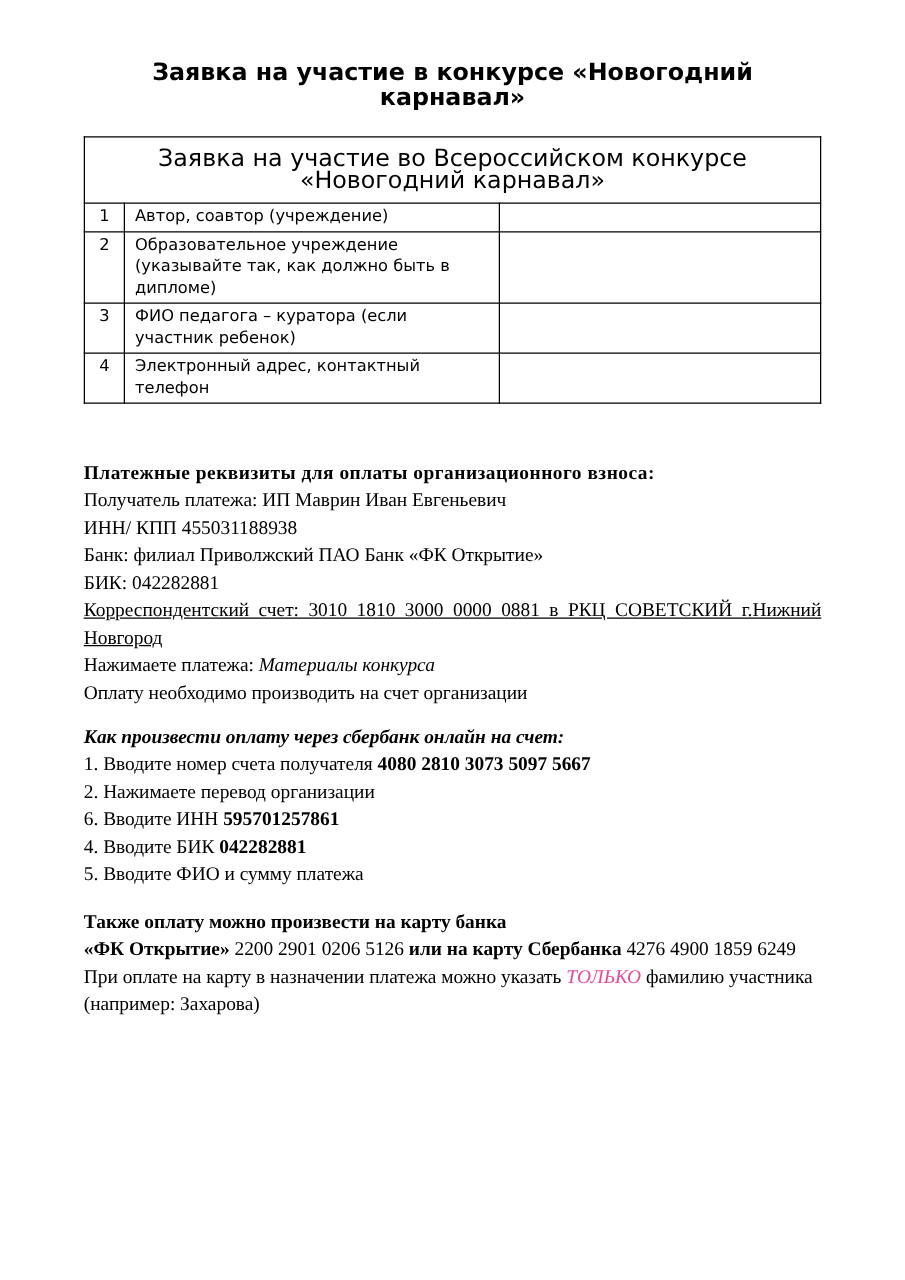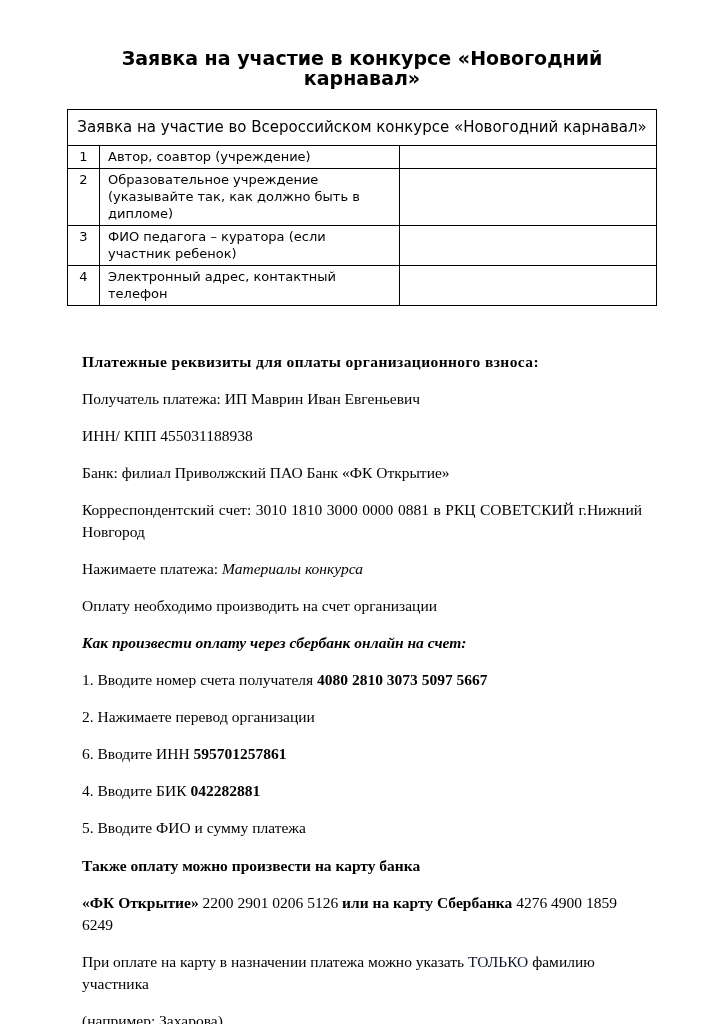--- a/index.html
+++ b/index.html
@@ -38,57 +38,57 @@
     line-height: 17px;
   }
   table.app-table td {
     border: 1px solid #000000;
     vertical-align: top;
     padding: 2px 8px 3px 8px;
   }
   table.app-table td.tbl-header {
     text-align: center;
     padding: 9px 8px;
-    font-size: 15px;
+    font-size: 19px;
   }
   table.app-table td.num-cell {
     text-align: center;
     width: 32px;
     padding-left: 2px;
     padding-right: 2px;
   }
   table.app-table td.label-cell { width: 300px; }
   table.app-table td.value-cell { }
 
   
   .body-text {
     font-family: "Liberation Serif", serif;
     font-size: 15.5px;
     line-height: 22px;
   }
-  .body-text p { margin: 15px; }
+  .body-text p { margin: 0; }
 
   .payment-section { margin-top: 45px; }
   .payment-heading {
     font-weight: bold;
     letter-spacing: 0.4px;
     margin-bottom: 0;
   }
-  .justified { text-align: justify; }
+  .justified { text-align: justify; text-decoration: underline; }
   .italic { font-style: italic; }
   .bold { font-weight: bold; }
 
   .sber-section { margin-top: 13px; }
   .sber-heading {
     font-weight: bold;
     font-style: italic;
   }
 
   .card-section { margin-top: 16px; }
-  .red-text { color: #0f172a; }
+  .red-text { color: #ec4899; font-style: italic; }
 </style>
 </head>
 <body>
 
 <div class="page">
   <div class="content">
 
     <h1 class="doc-title">Заявка на участие в конкурсе «Новогодний карнавал»</h1>
 
     <table class="app-table">
@@ -122,20 +122,21 @@
           <td class="value-cell"></td>
         </tr>
       </tbody>
     </table>
 
     <div class="body-text payment-section">
       <p class="payment-heading">Платежные реквизиты для оплаты организационного взноса:</p>
       <p>Получатель платежа: ИП Маврин Иван Евгеньевич</p>
       <p>ИНН/ КПП 455031188938</p>
       <p>Банк: филиал Приволжский ПАО Банк «ФК Открытие»</p>
+      <p>БИК: 042282881</p>
       <p class="justified">Корреспондентский счет: 3010 1810 3000 0000 0881 в РКЦ СОВЕТСКИЙ г.Нижний Новгород</p>
       <p><span>Нажимаете платежа: </span><span class="italic">Материалы конкурса</span></p>
       <p>Оплату необходимо производить на счет организации</p>
     </div>
 
     <div class="body-text sber-section">
       <p class="sber-heading">Как произвести оплату через сбербанк онлайн на счет:</p>
       <p><span>1. Вводите номер счета получателя  </span><span class="bold">4080 2810 3073 5097 5667</span></p>
       <p><span>2. Нажимаете перевод организации</span><span class="bold"></span></p>
       <p><span>6. Вводите ИНН </span><span class="bold">595701257861</span></p>

